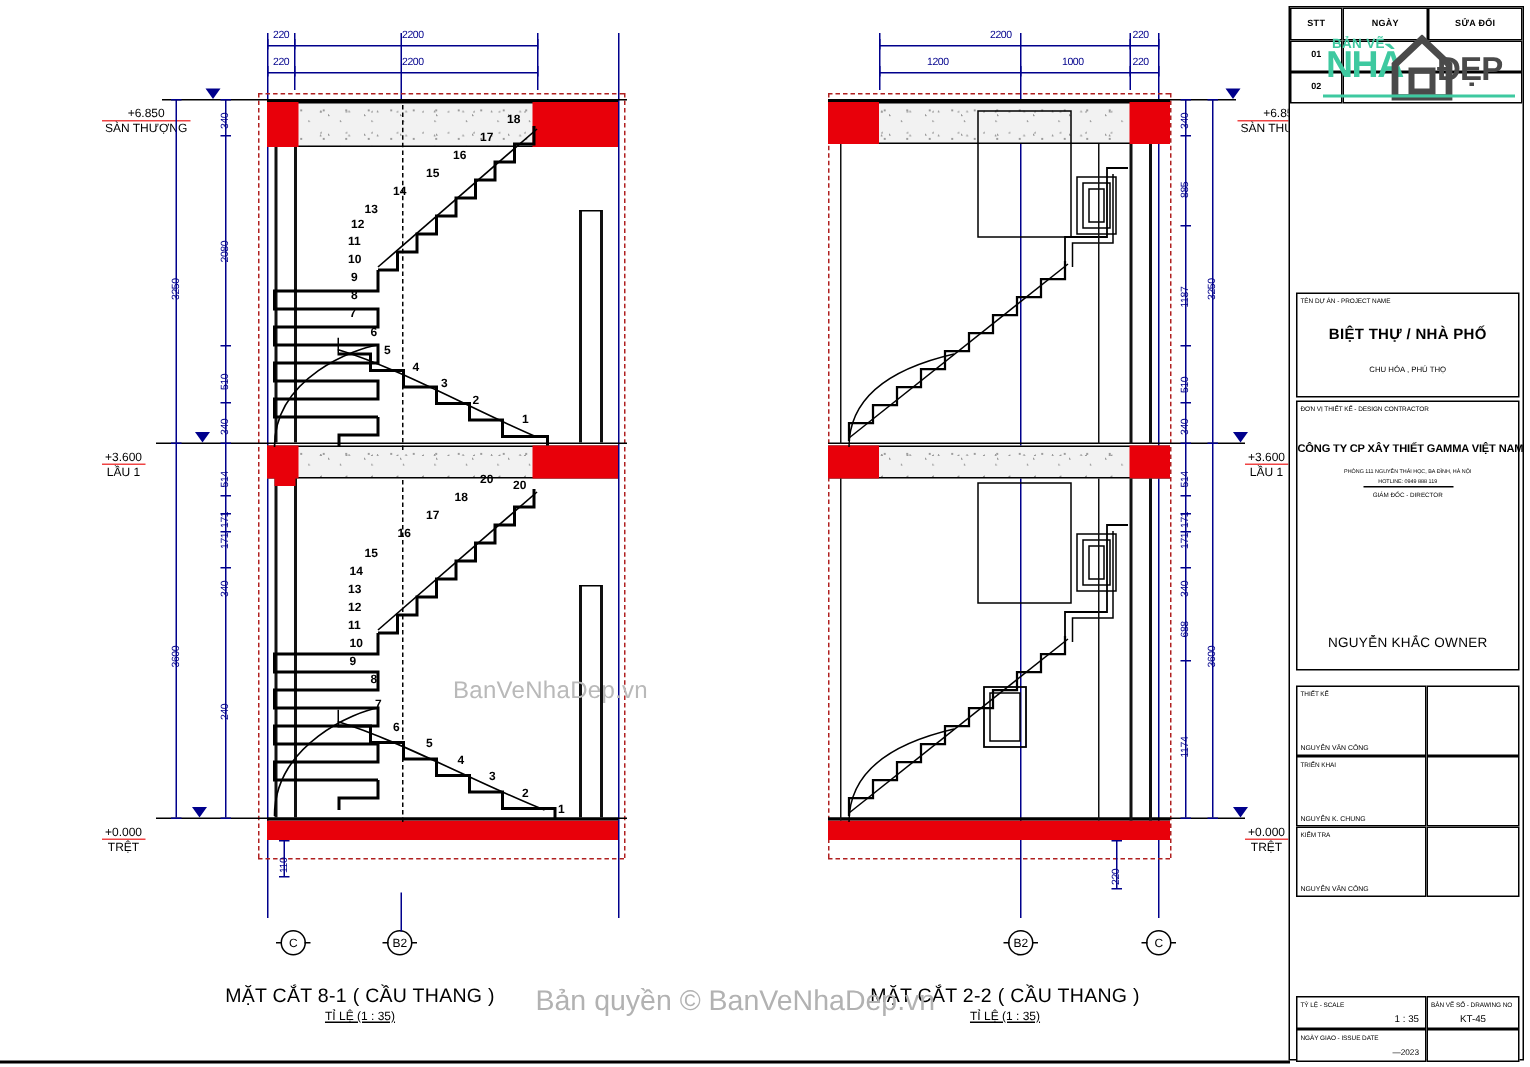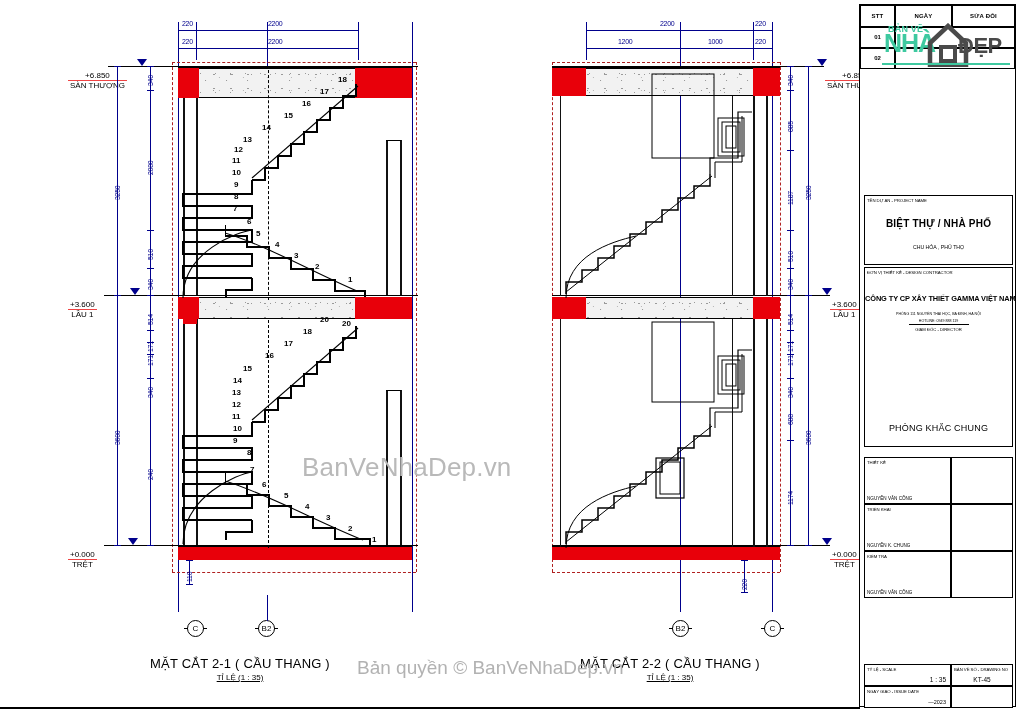--- a/index.html
+++ b/index.html
@@ -133,21 +133,21 @@
     font-family: "Liberation Sans", sans-serif;
     color: #000;
   }
   .caption .t1 { font-size: 13px; letter-spacing: 0.2px; white-space: nowrap; }
   .caption .t2 { font-size: 8px; margin-top: 2px; white-space: nowrap; text-decoration: underline; }
 
   
   .wm1 {
     position: absolute;
     font-family: "Liberation Sans", sans-serif;
-    font-size: 26px;
+    font-size: 16px;
     color: #b9b9b9;
     white-space: nowrap;
     letter-spacing: 0.2px;
   }
   .wm2 {
     position: absolute;
     font-family: "Liberation Sans", sans-serif;
     font-size: 19px;
     color: #b2b2b2;
     white-space: nowrap;
@@ -391,21 +391,21 @@
     <div class="dimline v" style="left:189px;top:560px;height:24px;"></div>
     <div class="tickh" style="left:186px;top:560px;"></div>
     <div class="tickh" style="left:186px;top:584px;"></div>
     <div class="dimtxt v" style="left:186px;top:582px;">110</div>
 
     <div class="bubble" style="left:187px;top:620px;">C</div>
     <div class="bubble" style="left:258px;top:620px;">B2</div>
     <div class="gl" style="left:267px;top:595px;height:26px;"></div>
 
     <div class="caption" style="left:90px;top:656px;width:300px;">
-      <div class="t1">MẶT CẮT 2-1 ( CẦU THANG )</div>
+      <div class="t1">MẶT CẮT 8-1 ( CẦU THANG )</div>
       <div class="t2">TỈ LỆ (1 : 35)</div>
     </div>
   </div>
 
   <div class="abs" style="left:500px;top:0;width:360px;height:711px;">
 
     <div class="dimline h" style="left:86px;top:30px;width:186px;"></div>
     <div class="tick" style="left:86px;top:26px;"></div>
     <div class="tick" style="left:253px;top:26px;"></div>
     <div class="tick" style="left:272px;top:26px;"></div>
@@ -599,21 +599,21 @@
       <div class="ctr" style="top:48px;font-size:5.2px;">CHU HÓA , PHÚ THỌ</div>
     </div>
 
     <div class="tbcell" style="left:4px;top:262px;width:149px;height:180px;">
       <div class="lbl">ĐƠN VỊ THIẾT KẾ - DESIGN CONTRACTOR</div>
       <div class="ctr" style="top:26px;font-size:7.4px;font-weight:bold;letter-spacing:-0.1px;">CÔNG TY CP XÂY THIẾT  GAMMA VIỆT NAM</div>
       <div class="ctr" style="top:44px;font-size:3.6px;">PHÒNG 111 NGUYỄN THÁI HỌC, BA ĐÌNH, HÀ NỘI</div>
       <div class="ctr" style="top:51px;font-size:3.6px;">HOTLINE: 0949 888 119</div>
       <div class="abs" style="left:44px;top:56px;width:60px;height:1px;background:#000;"></div>
       <div class="ctr" style="top:59px;font-size:4.2px;">GIÁM ĐỐC - DIRECTOR</div>
-      <div class="ctr" style="top:155px;font-size:9px;letter-spacing:0.2px;">PHÒNG KHẮC CHUNG</div>
+      <div class="ctr" style="top:155px;font-size:9px;letter-spacing:0.2px;">NGUYỄN KHẮC OWNER</div>
     </div>
 
     <div class="tbcell" style="left:4px;top:452px;width:87px;height:47px;">
       <div class="lbl">THIẾT KẾ</div>
       <div class="abs" style="left:2px;bottom:2px;font-size:4.6px;">NGUYỄN VĂN CÔNG</div>
     </div>
     <div class="tbcell" style="left:91px;top:452px;width:62px;height:47px;"></div>
 
     <div class="tbcell" style="left:4px;top:499px;width:87px;height:47px;">
       <div class="lbl">TRIỂN KHAI</div>

